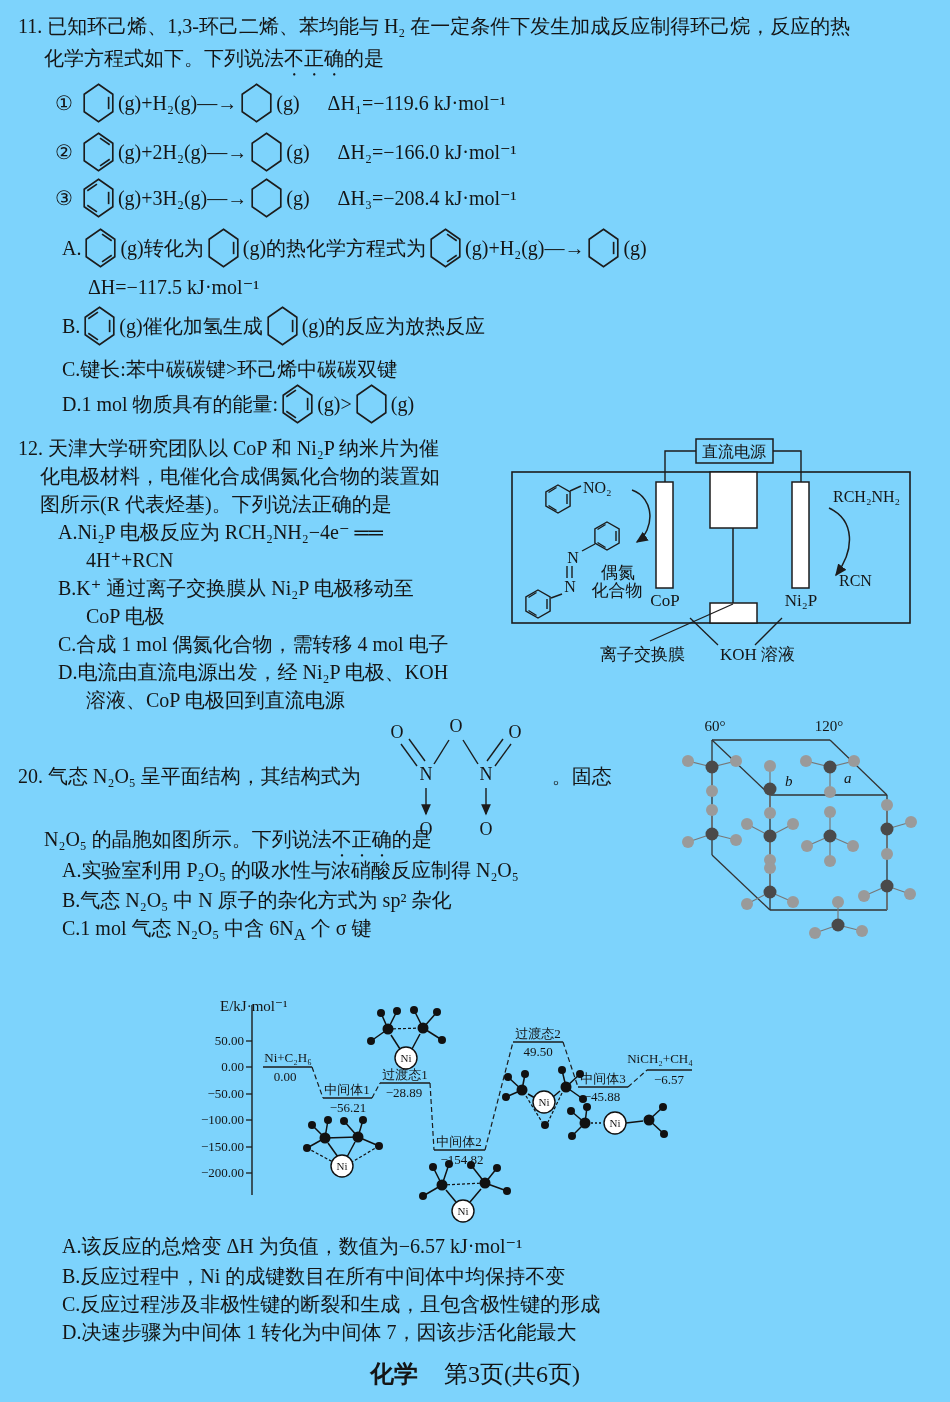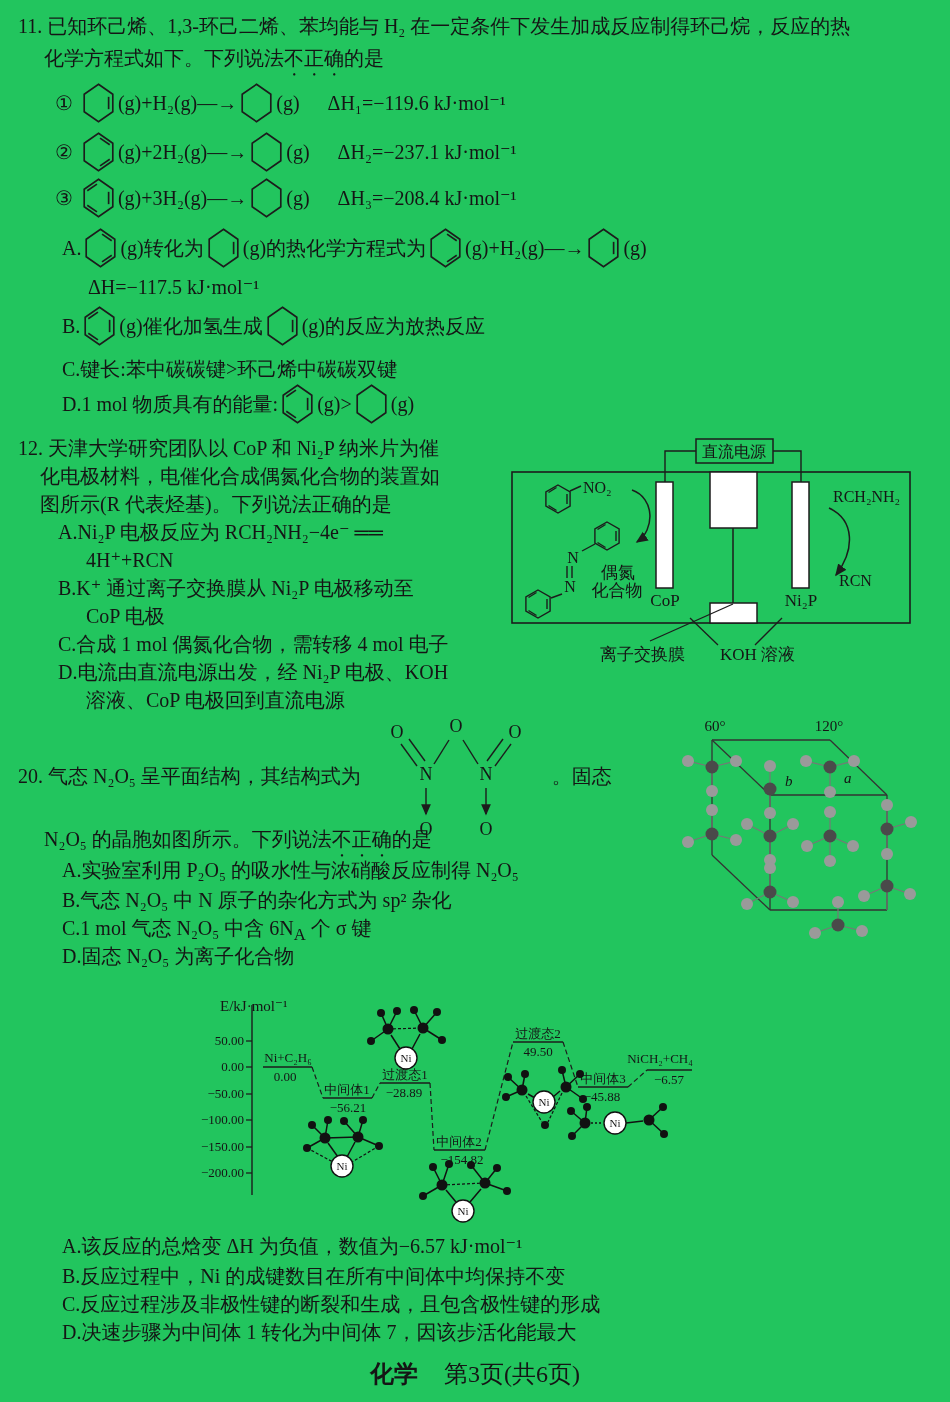--- a/index.html
+++ b/index.html
@@ -1,16 +1,16 @@
 <!DOCTYPE html>
 <html><head>
 <meta charset="utf-8">
 <style>
   html,body{margin:0;padding:0;background:#e8e8e8;}
-  .page{position:relative;width:950px;height:1402px;background:#22c55e;margin:0 auto;
+  .page{position:relative;width:950px;height:1402px;background:#7dd3fc;margin:0 auto;
         font-family:"Liberation Serif","DejaVu Serif",serif;color:#151515;overflow:hidden;}
   .abs{position:absolute;}
   .t{font-size:20px;line-height:28px;white-space:nowrap;}
   .row{position:absolute;display:flex;align-items:center;white-space:nowrap;font-size:20px;}
   .hex{width:33px;height:42px;flex:0 0 auto;margin:0 3px;}
   .qnum{margin-right:5px;}
   .eqnum{margin-right:6px;}
   .eqdh{margin-left:28px;}
   .emph{-webkit-text-emphasis:filled dot #151515;text-emphasis:filled dot #151515;
         -webkit-text-emphasis-position:under;text-emphasis-position:under right;}
@@ -86,21 +86,21 @@
   <div class="row" style="left:55px;top:128px;height:48px">
     <span class="eqnum">②</span>
     <svg class="hex" viewBox="0 0 30 38">
         <use href="#hx-diene"></use>
       </svg>
     <span>(g)+2H₂(g)—→</span>
     <svg class="hex" viewBox="0 0 30 38">
         <use href="#hx-ane"></use>
       </svg>
     <span>(g)</span>
-    <span class="eqdh">ΔH₂=−237.1 kJ·mol⁻¹</span>
+    <span class="eqdh">ΔH₂=−166.0 kJ·mol⁻¹</span>
   </div>
 
   <div class="row" style="left:55px;top:174px;height:48px">
     <span class="eqnum">③</span>
     <svg class="hex" viewBox="0 0 30 38">
         <use href="#hx-benzene"></use>
       </svg>
     <span>(g)+3H₂(g)—→</span>
     <svg class="hex" viewBox="0 0 30 38">
         <use href="#hx-ane"></use>
@@ -334,21 +334,20 @@
   </svg>
 
   <div class="abs t" style="left:44px;top:825px">
     <span>N₂O₅ 的晶胞如图所示。下列说法</span><span class="emph">不正确</span><span>的是</span>
   </div>
   <div class="abs t" style="left:62px;top:856px">A.实验室利用 P₂O₅ 的吸水性与浓硝酸反应制得 N₂O₅</div>
   <div class="abs t" style="left:62px;top:886px">B.气态 N₂O₅ 中 N 原子的杂化方式为 sp² 杂化</div>
   <div class="abs t" style="left:62px;top:914px">
     <span>C.1 mol 气态 N₂O₅ 中含 6N</span><sub>A</sub><span> 个 σ 键</span>
   </div>
-  <div class="abs t" style="left:62px;top:942px">D.固态 N₂O₅ 为离子化合物</div>
 
 
   <svg class="abs" style="left:195px;top:995px" width="580" height="250" viewBox="0 0 580 250">
     <text x="25" y="16" font-size="15">E/kJ·mol⁻¹</text>
     <line x1="57" y1="10" x2="57" y2="200" stroke="#1c1c1c" stroke-width="1.4"></line>
     <g stroke="#1c1c1c" stroke-width="1.3">
       <line x1="51" y1="46" x2="57" y2="46"></line>
         <line x1="51" y1="72" x2="57" y2="72"></line>
       <line x1="51" y1="99" x2="57" y2="99"></line>
         <line x1="51" y1="125" x2="57" y2="125"></line>

